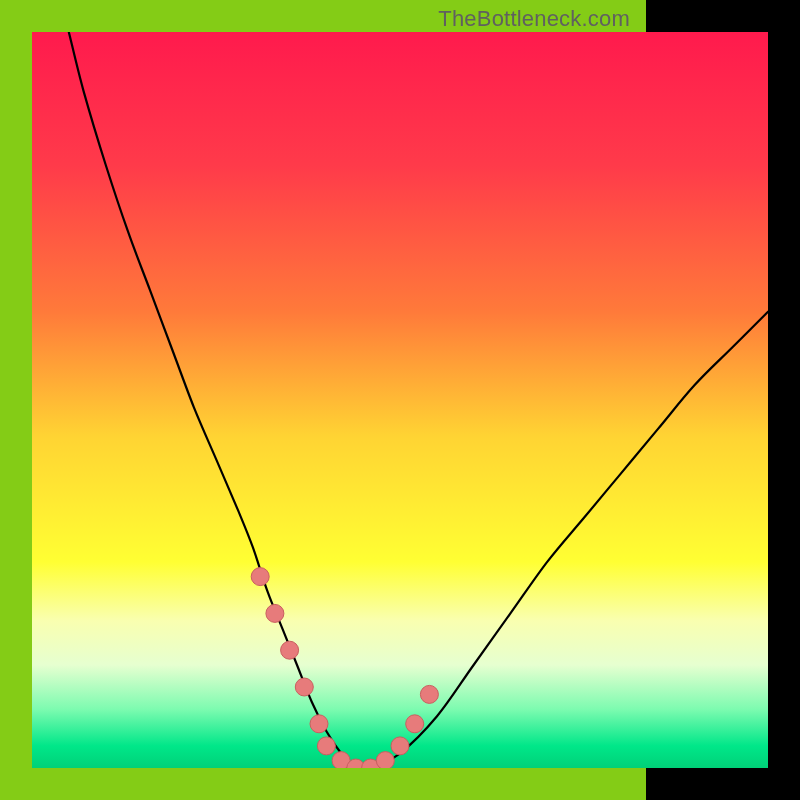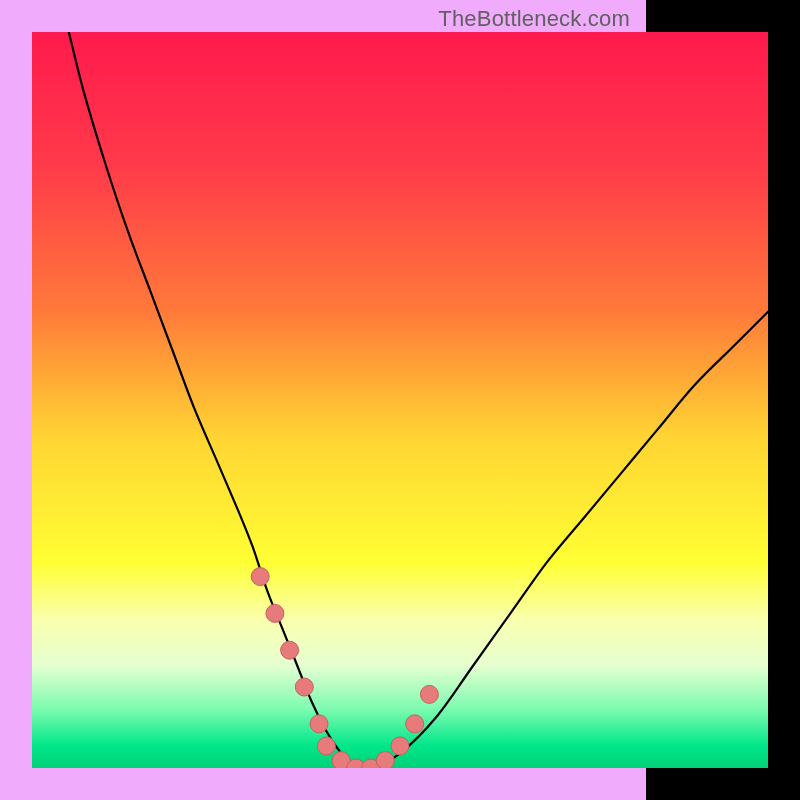--- a/index.html
+++ b/index.html
@@ -10,21 +10,21 @@
     background: #000000;
     overflow: hidden;
     font-family: Arial, Helvetica, sans-serif;
   }
   .frame {
     position: absolute;
     top: 0;
     left: 0;
     width: 646px;
     height: 800px;
-    background: #f0abfc;
+    background: #84cc16;
   }
   .plot-area {
     position: absolute;
     top: 32px;
     left: 32px;
     width: 736px;
     height: 736px;
   }
   .watermark {
     position: absolute;

